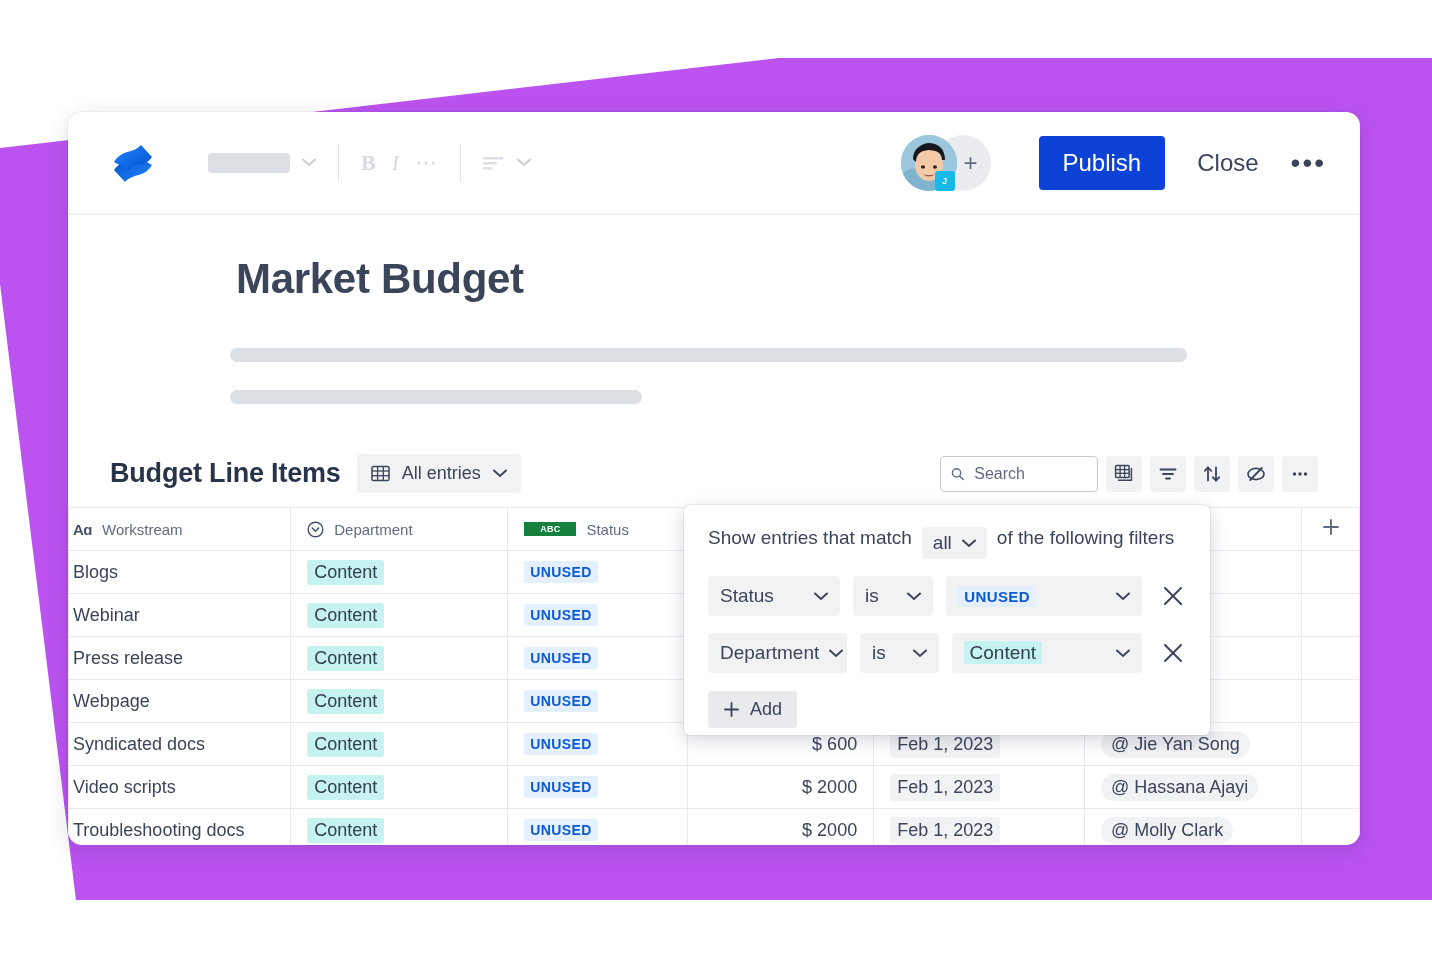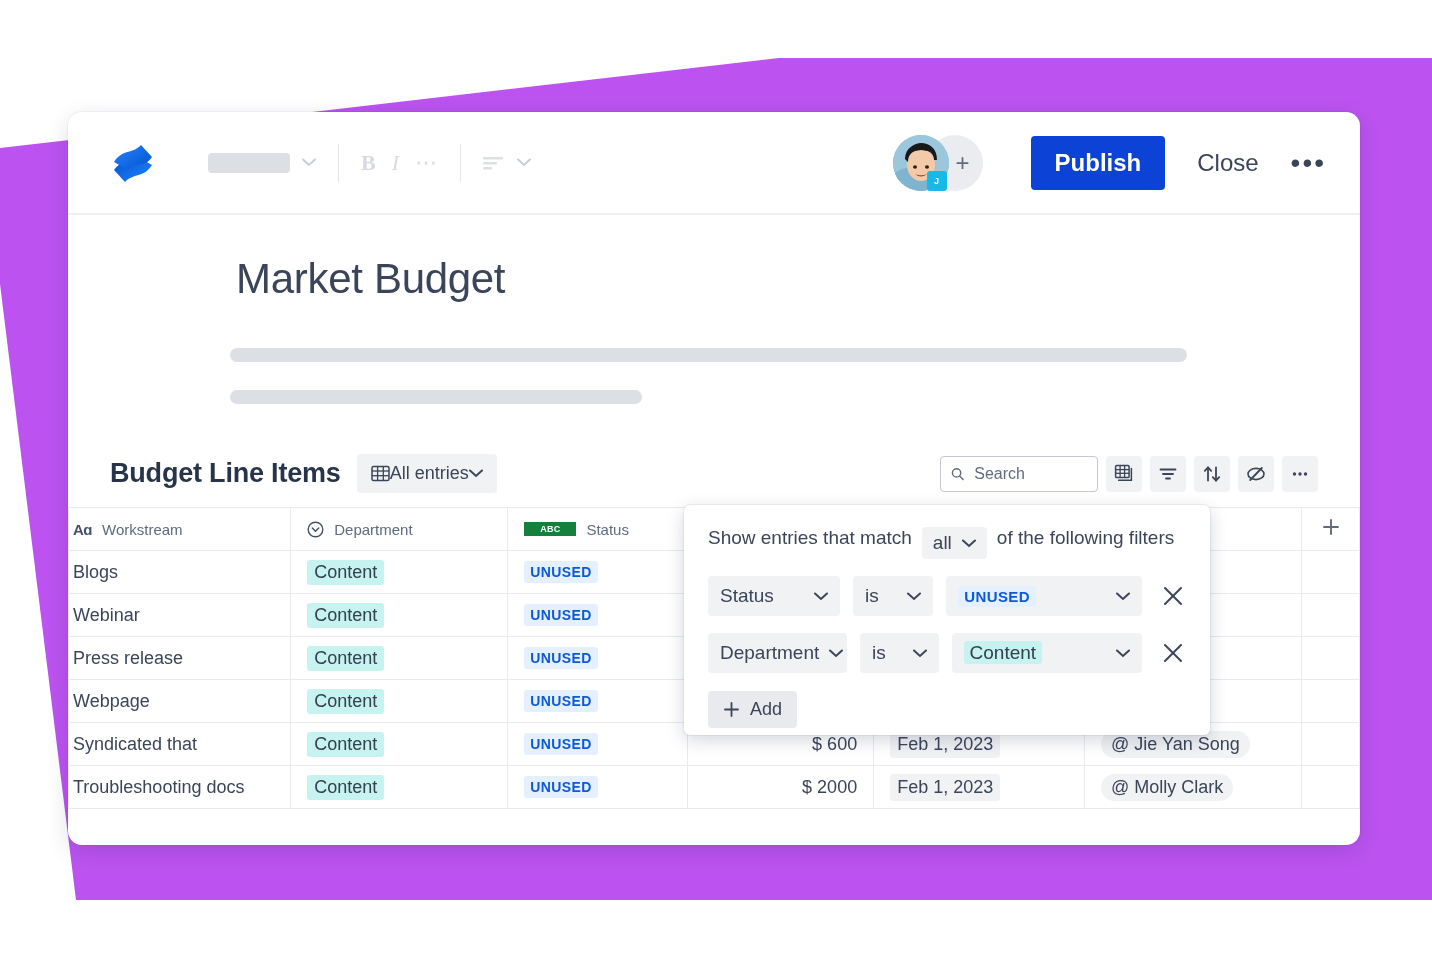--- a/index.html
+++ b/index.html
@@ -72,51 +72,51 @@
     color:#fff; font-size:9px; font-weight:700; display:flex; align-items:center; justify-content:center;
   }
   .avatar-add {
     position:absolute; left:34px; top:0; width:56px; height:56px; border-radius:50%;
     background:#ebecf0; z-index:1; display:flex; align-items:center; justify-content:center;
     color:#5f6b7f; font-size:24px; font-weight:400; padding-left:16px;
   }
   .btn-publish {
     margin-left: 28px;
     background:#0c42d6; color:#fff; border:none; border-radius:4px;
-    font-size:24px; font-weight:700; padding:13px 24px; cursor:pointer;
+    font-size:24px; font-weight:400; padding:13px 24px; cursor:pointer;
     font-family:"Liberation Sans", sans-serif;
   }
   .btn-close {
     margin-left: 18px; background:none; border:none; color:#3b4559;
     font-size:24px; font-weight:400; padding:10px 14px; cursor:pointer;
     font-family:"Liberation Sans", sans-serif;
   }
   .btn-more {
     margin-left: 8px; background:none; border:none; color:#3b4559;
     font-size:28px; line-height:10px; padding:6px 10px; cursor:pointer; letter-spacing:2px;
   }
 
   
   .page { position:relative; padding: 0 0 0 0; }
   .page-title {
     margin: 40px 0 0 168px;
-    font-size: 42px; font-weight:400; color:#3b4559; letter-spacing:-0.3px;
+    font-size: 42px; font-weight:700; color:#3b4559; letter-spacing:-0.3px;
   }
   .sk-line { margin-left:162px; height:14px; border-radius:7px; background:#dcdfe4; }
   .sk1 { width: 957px; margin-top: 45px; }
   .sk2 { width: 412px; margin-top: 28px; }
 
   
   .macro-head {
     display:flex; align-items:center;
     margin: 50px 0 0 0; padding: 0 42px 0 42px;
   }
   .macro-title { font-size:27px; font-weight:700; color:#283449; letter-spacing:-0.2px; }
   .entries-chip {
-    margin-left:16px; display:flex; align-items:center; 
+    margin-left:16px; display:flex; align-items:center; gap:12px;
     background:#f1f2f4; border-radius:4px; padding:9px 14px; cursor:pointer;
   }
   .entries-chip .label { font-size:18px; color:#3b4559; }
   .tools { margin-left:auto; display:flex; align-items:flex-end; gap:8px; }
   .search-box {
     display:flex; align-items:center; gap:10px;
     width:158px; height:36px; border:1px solid #c3c8d1; border-radius:4px;
     padding: 0 10px; background:#fff;
   }
   .search-box input {
@@ -438,26 +438,35 @@
               <tr>
                 <td><span>Webpage</span></td>
                 <td><span class="pill-dept">Content</span></td>
                 <td><span class="pill-status">UNUSED</span></td>
                 <td class="cell-money"><span></span></td>
                 <td></td>
                 <td></td>
                 <td></td>
               </tr>
               <tr>
-                <td><span>Syndicated that</span></td>
+                <td><span>Syndicated docs</span></td>
                 <td><span class="pill-dept">Content</span></td>
                 <td><span class="pill-status">UNUSED</span></td>
                 <td class="cell-money"><span>$ 600</span></td>
                 <td><span class="pill-date">Feb 1, 2023</span></td>
                 <td><span class="pill-person">@ Jie Yan Song</span></td>
+                <td></td>
+              </tr>
+              <tr>
+                <td><span>Video scripts</span></td>
+                <td><span class="pill-dept">Content</span></td>
+                <td><span class="pill-status">UNUSED</span></td>
+                <td class="cell-money"><span>$ 2000</span></td>
+                <td><span class="pill-date">Feb 1, 2023</span></td>
+                <td><span class="pill-person">@ Hassana Ajayi</span></td>
                 <td></td>
               </tr>
               <tr>
                 <td><span>Troubleshooting docs</span></td>
                 <td><span class="pill-dept">Content</span></td>
                 <td><span class="pill-status">UNUSED</span></td>
                 <td class="cell-money"><span>$ 2000</span></td>
                 <td><span class="pill-date">Feb 1, 2023</span></td>
                 <td><span class="pill-person">@ Molly Clark</span></td>
                 <td></td>

